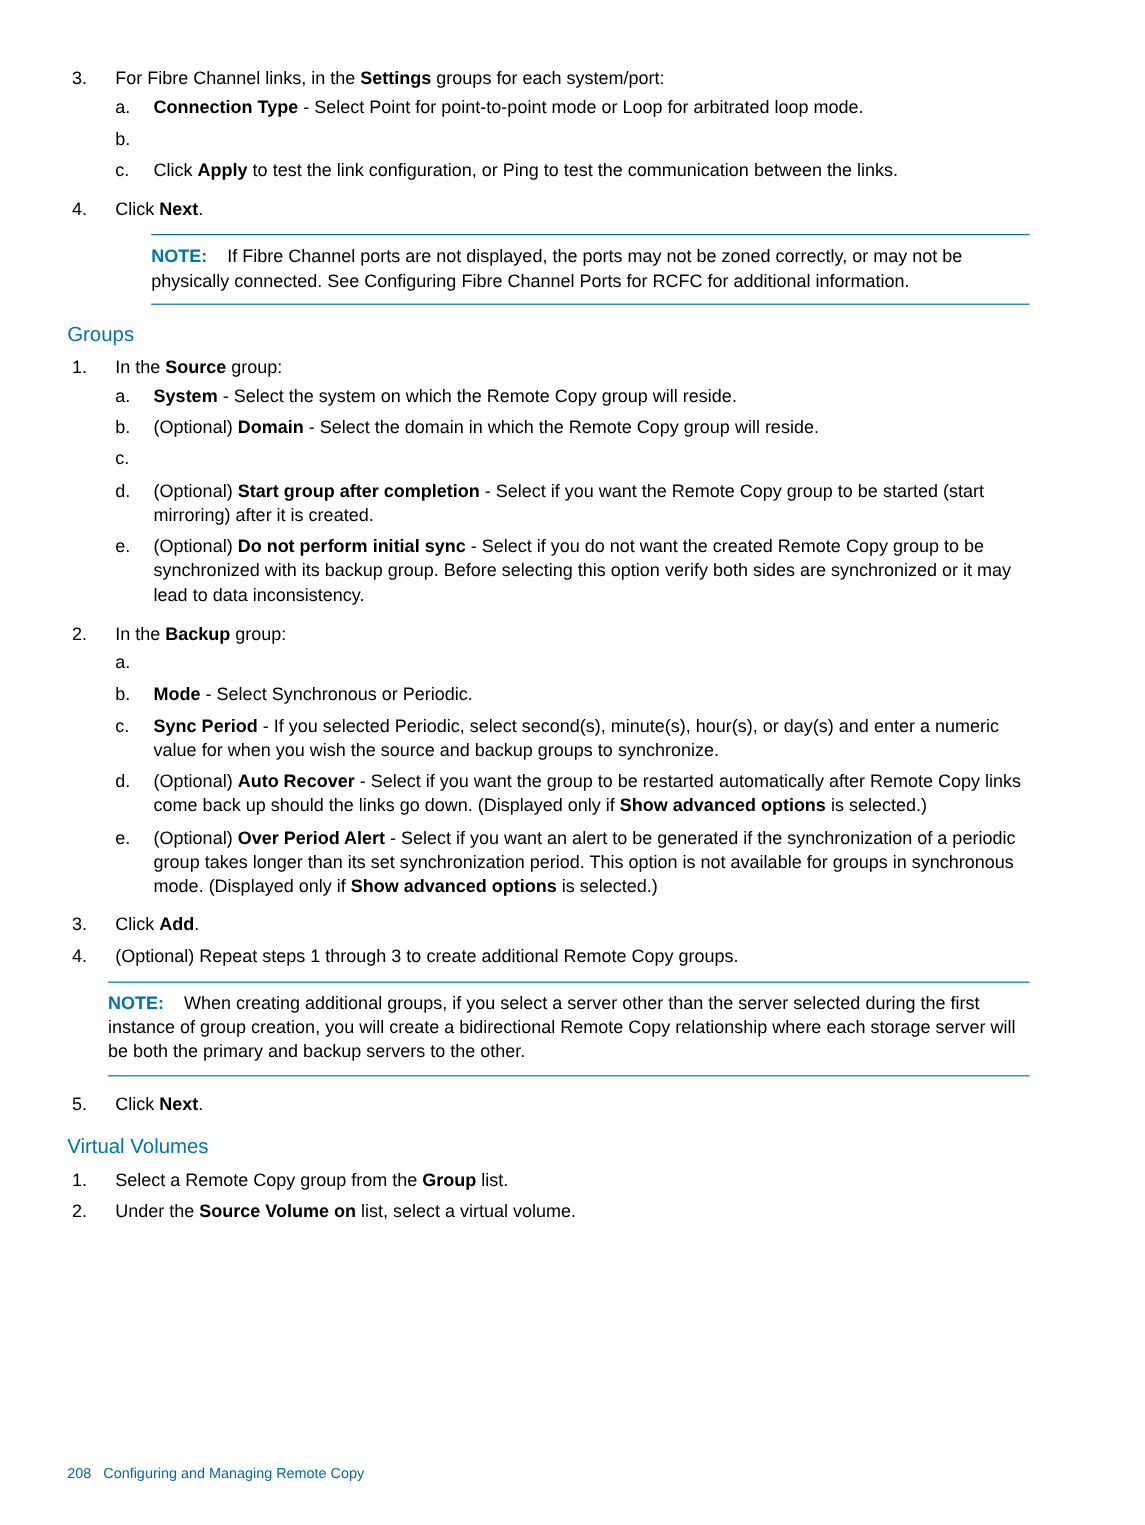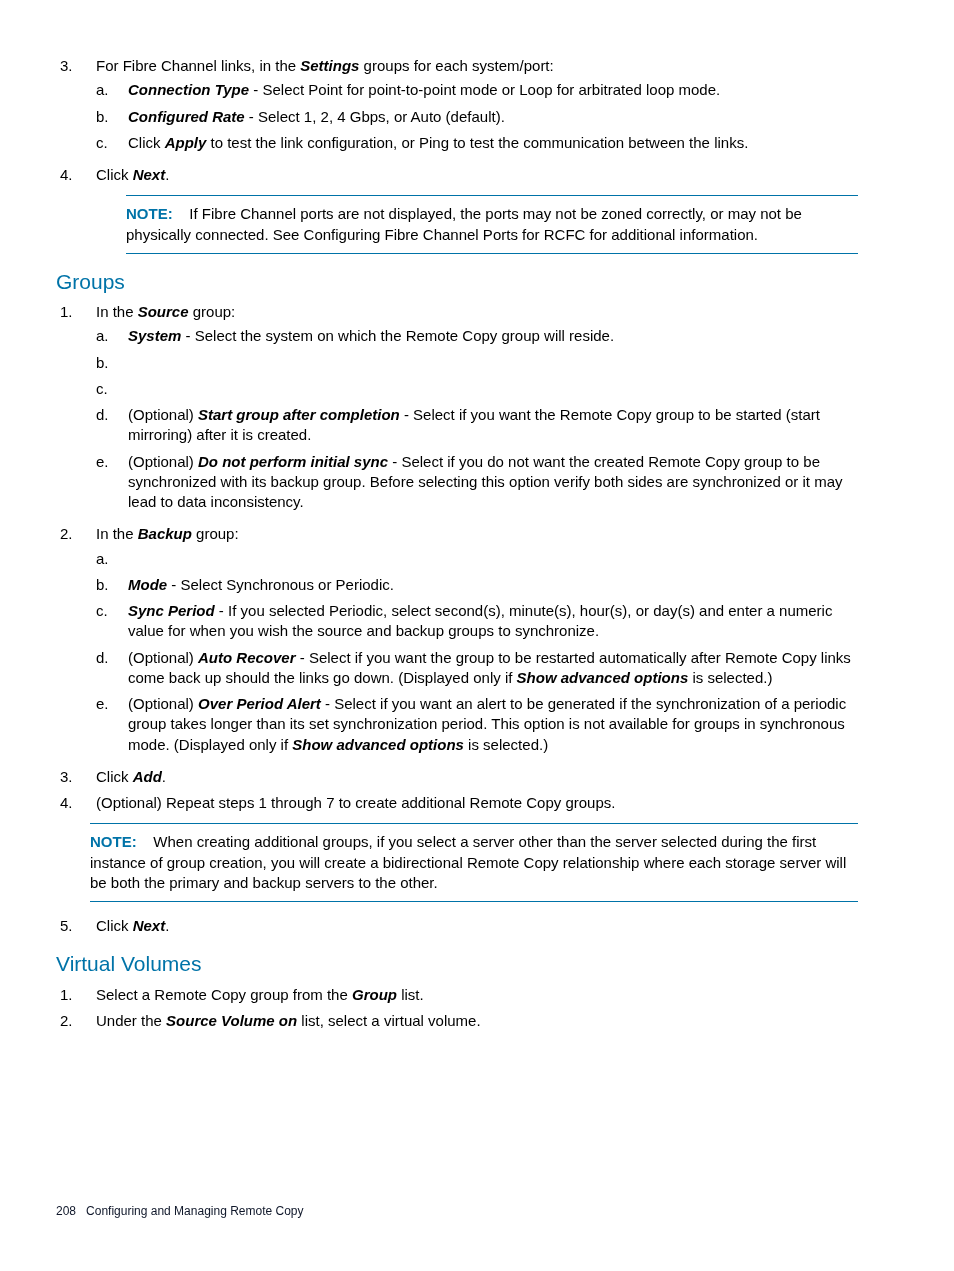--- a/index.html
+++ b/index.html
@@ -8,21 +8,21 @@
     line-height: 1.35;
     color: #000;
     background: #fff;
     margin: 0;
     padding: 54px 96px 40px 56px;
     width: 954px;
     box-sizing: border-box;
   }
   .heading {
     color: #0073a8;
-    font-size: 21px;
+    font-size: 17px;
     margin: 14px 0 6px 0;
   }
   .note-box {
     border-top: 1px solid #0073a8;
     border-bottom: 1px solid #0073a8;
     padding: 8px 0;
     margin: 10px 0 14px 0;
   }
   .note-label {
     color: #0073a8;
@@ -31,43 +31,42 @@
   ol.num { list-style: none; padding: 0; margin: 0; }
   ol.num > li { display: flex; margin: 2px 0 6px 0; }
   ol.num > li > .marker { min-width: 36px; text-align: left; padding-left: 4px;}
   ol.alpha { list-style: none; padding: 0; margin: 4px 0 0 0; }
   ol.alpha > li { display: flex; margin: 2px 0 6px 0; }
   ol.alpha > li > .marker { min-width: 32px; }
   .indent-block { margin-left: 70px; }
   .note-inner { margin-left: 34px; }
   .footer {
     position: absolute;
-    bottom: 52px;
+    bottom: 35px;
     left: 56px;
     font-size: 12px;
-    color: #0f172a;
+    color: #0369a1;
   }
-  b { font-weight: bold; font-style: italic; }
+  b { font-weight: bold; }
 </style>
 </head>
 <body>
 
 <ol class="num indent-block">
   <li>
     <span class="marker">3.</span>
     <div>
       <span>For Fibre Channel links, in the </span><b>Settings</b><span> groups for each system/port:</span>
       <ol class="alpha">
         <li>
             <span class="marker">a.</span>
             <div><b>Connection Type</b><span> - Select Point for point-to-point mode or Loop for arbitrated loop mode.</span></div>
           </li>
         <li>
             <span class="marker">b.</span>
-            <div><b>Configured Rate</b><span> - Select 1, 2, 4 Gbps, or Auto (default).</span></div>
           </li>
         <li>
             <span class="marker">c.</span>
             <div><span>Click </span><b>Apply</b><span> to test the link configuration, or Ping to test the communication between the links.</span></div>
           </li>
       </ol>
     </div>
   </li>
   <li>
     <span class="marker">4.</span>
@@ -87,20 +86,21 @@
     <span class="marker">1.</span>
     <div>
       <span>In the </span><b>Source</b><span> group:</span>
       <ol class="alpha">
         <li>
             <span class="marker">a.</span>
             <div><b>System</b><span> - Select the system on which the Remote Copy group will reside.</span></div>
           </li>
         <li>
             <span class="marker">b.</span>
+            <div><span>(Optional) </span><b>Domain</b><span> - Select the domain in which the Remote Copy group will reside.</span></div>
           </li>
         <li>
             <span class="marker">c.</span>
           </li>
         <li>
             <span class="marker">d.</span>
             <div><span>(Optional) </span><b>Start group after completion</b><span> - Select if you want the Remote Copy group to be started (start mirroring) after it is created.</span></div>
           </li>
         <li>
             <span class="marker">e.</span>
@@ -135,21 +135,21 @@
           </li>
       </ol>
     </div>
   </li>
   <li>
     <span class="marker">3.</span>
     <div><span>Click </span><b>Add</b><span>.</span></div>
   </li>
   <li>
     <span class="marker">4.</span>
-    <div><span>(Optional) Repeat steps 1 through 7 to create additional Remote Copy groups.</span></div>
+    <div><span>(Optional) Repeat steps 1 through 3 to create additional Remote Copy groups.</span></div>
   </li>
 </ol>
 
 <div class="note-box indent-block note-inner">
   <span class="note-label">NOTE:</span>&nbsp;&nbsp;&nbsp;
   <span>When creating additional groups, if you select a server other than the server selected during the first instance of group creation, you will create a bidirectional Remote Copy relationship where each storage server will be both the primary and backup servers to the other.</span>
 </div>
 
 <ol class="num indent-block">
   <li>

